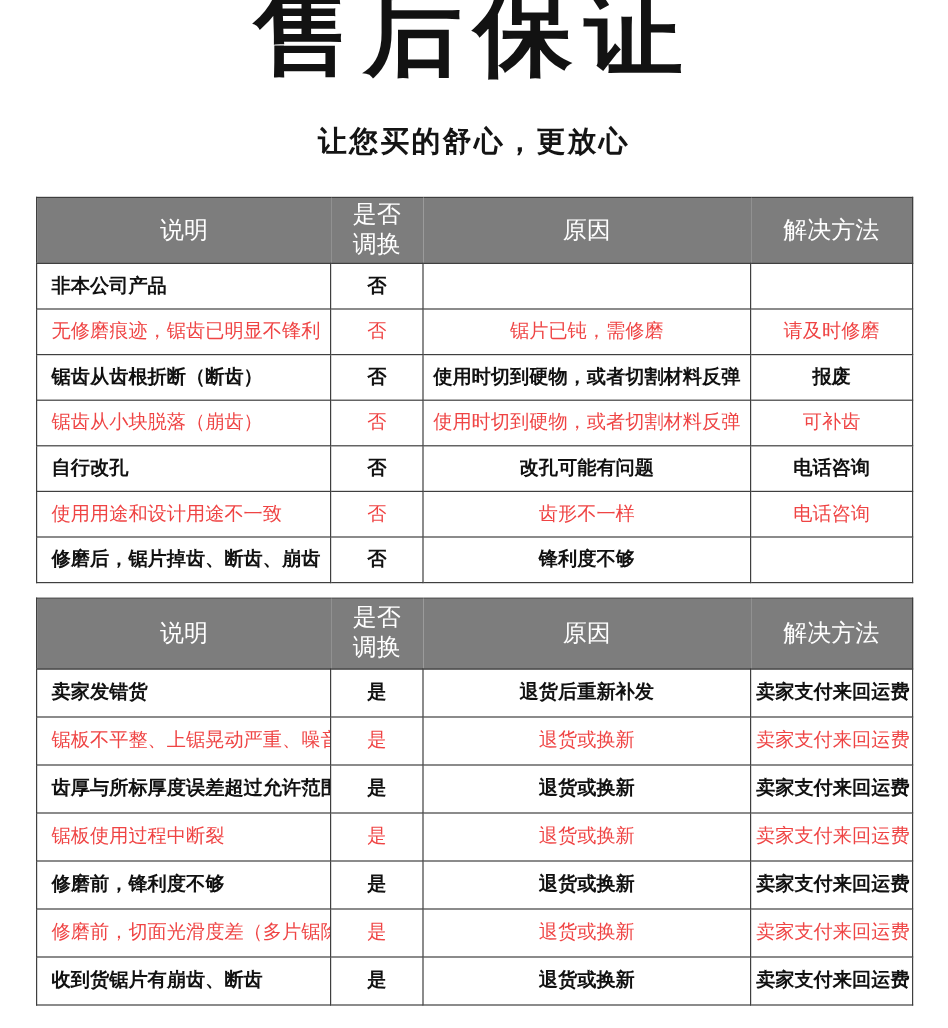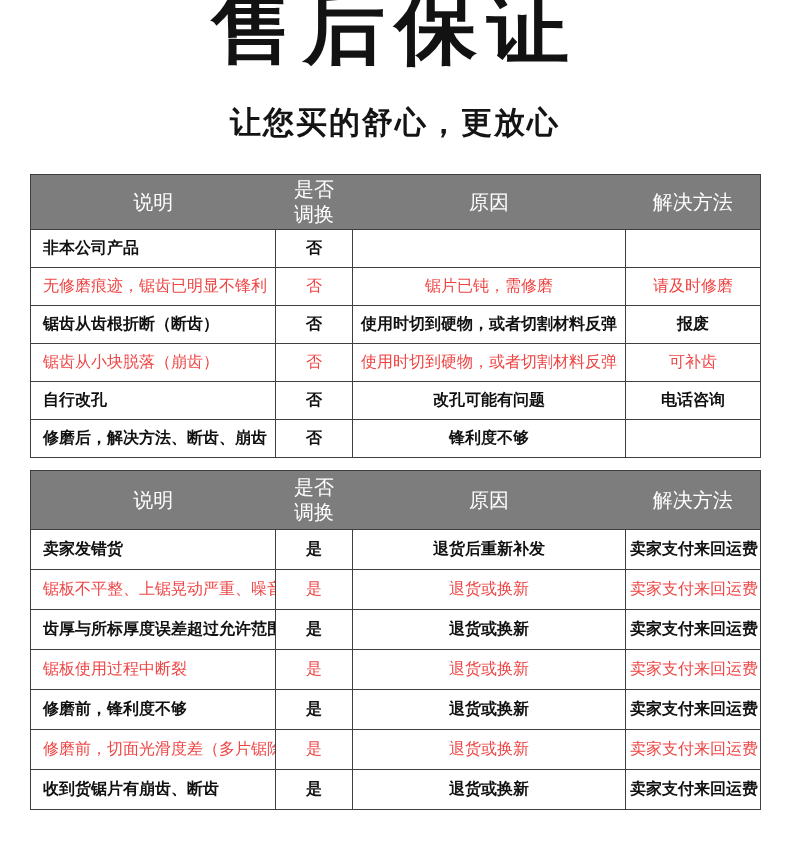--- a/index.html
+++ b/index.html
@@ -20,21 +20,21 @@
     font-size: 82px;
     font-weight: 900;
     color: #121212;
     text-align: center;
     letter-spacing: 10px;
     line-height: 1.0;
     margin-top: -14px;
     white-space: nowrap;
   }
   .page-subtitle {
-    font-size: 31px;
+    font-size: 24px;
     font-weight: 700;
     color: #141414;
     text-align: center;
     letter-spacing: 2px;
     margin-top: 34px;
   }
   .table-wrap {
     margin: 12px 30px;
   }
   .table-wrap.first { margin-top: 30px; }
@@ -135,22 +135,28 @@
             <td>否</td>
             <td>使用时切到硬物，或者切割材料反弹</td>
             <td>可补齿</td>
           </tr>
           <tr class="bold">
             <td>自行改孔</td>
             <td>否</td>
             <td>改孔可能有问题</td>
             <td>电话咨询</td>
           </tr>
-          <tr class="bold">
-            <td>修磨后，解决方法、断齿、崩齿</td>
+          <tr>
+            <td>使用用途和设计用途不一致</td>
+            <td>否</td>
+            <td>齿形不一样</td>
+            <td>电话咨询</td>
+          </tr>
+          <tr class="bold">
+            <td>修磨后，锯片掉齿、断齿、崩齿</td>
             <td>否</td>
             <td>锋利度不够</td>
             <td></td>
           </tr>
         </tbody>
     </table>
   </div>
 
   <div class="table-wrap second">
     <table class="guarantee-table t2">

